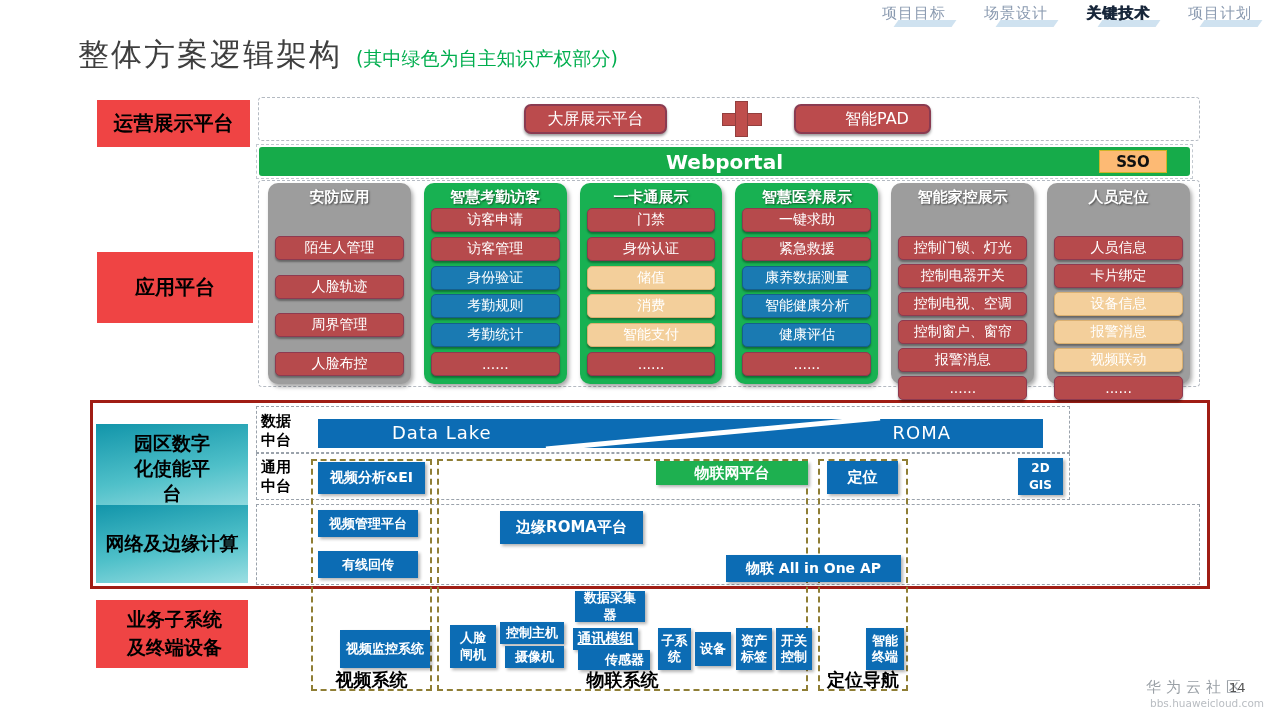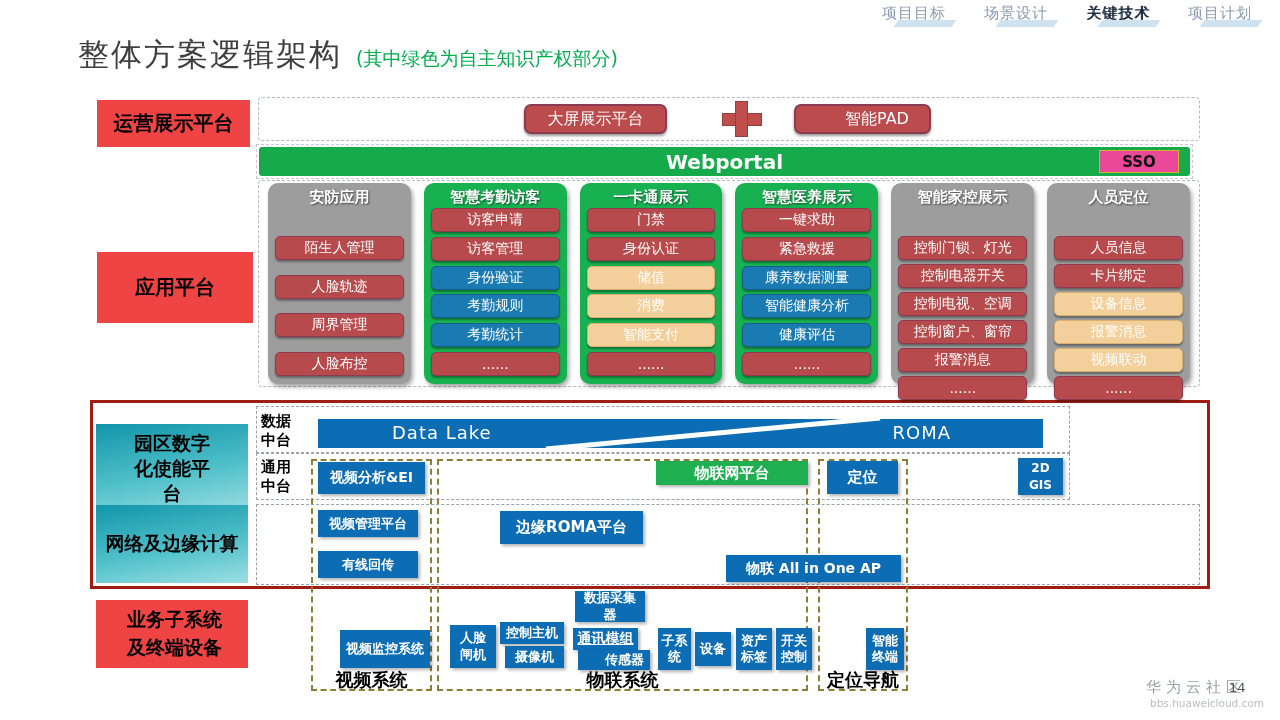--- a/index.html
+++ b/index.html
@@ -3,21 +3,21 @@
 <meta charset="utf-8">
 <style>
   html,body{margin:0;padding:0;background:#ffffff;}
   *{box-sizing:border-box;font-family:"DejaVu Sans","Liberation Sans",sans-serif;}
   .stage{position:relative;width:1280px;height:720px;background:#fff;overflow:hidden;}
 
   
   .nav{position:absolute;top:4px;right:28px;display:flex;gap:38px;z-index:9;}
   .nav-item{position:relative;font-size:15px;color:#8a9ab0;letter-spacing:1px;cursor:pointer;}
   .nav-item .swoosh{position:absolute;left:14px;bottom:-4px;width:58px;height:7px;background:#cfe2f0;transform:skewX(-35deg);z-index:-1;}
-  .nav-item.active{color:#17263a;font-weight:normal;text-shadow:1px 0 0 #17263a;}
+  .nav-item.active{color:#17263a;font-weight:bold;text-shadow:1px 0 0 #17263a;}
 
   
   .title-row{position:absolute;left:78px;top:34px;white-space:nowrap;}
   .title{font-size:31px;color:#3f3f3f;letter-spacing:2px;}
   .subtitle{font-size:19px;color:#00ae4e;margin-left:14px;}
 
   
   .lbl{position:absolute;display:flex;align-items:center;justify-content:center;font-weight:bold;color:#000;text-align:center;z-index:6;}
   .lbl.blue{background:#ef4444;text-align:right;}
   .lbl.teal{background:linear-gradient(170deg,#1295aa 0%,#4fc0c9 55%,#9cdfe3 100%);}
@@ -41,21 +41,21 @@
   .btn-red-lg{position:absolute;display:flex;align-items:center;justify-content:center;background:#bb4b4d;border:2px solid #8a3b51;border-radius:7px;color:#fff;font-size:16px;box-shadow:0 2px 3px rgba(0,0,0,.4);z-index:3;}
   .big-screen{left:524px;top:104px;width:143px;height:30px;}
   .pad-btn{left:794px;top:104px;width:137px;height:30px;padding-left:29px;}
   .plus{position:absolute;left:722px;top:101px;width:40px;height:36px;z-index:3;}
   .plus .ph{position:absolute;left:0;top:12px;width:40px;height:13px;background:#bf4e4c;border:1px solid #933f3e;}
   .plus .pv{position:absolute;left:13px;top:0;width:13px;height:36px;background:#bf4e4c;border:1px solid #933f3e;}
 
   
   .portal-outline{position:absolute;left:256px;top:144px;width:937px;height:35px;border:1.5px dashed #c3c9d0;z-index:2;}
   .portal{position:absolute;left:259px;top:147px;width:931px;height:29px;background:#16ab4a;border-radius:3px;display:flex;align-items:center;justify-content:center;color:#fff;font-weight:bold;font-size:20px;z-index:3;}
-  .sso{position:absolute;left:1099px;top:150px;width:80px;height:23px;background:#ec4899;border:1px solid #cdb527;display:flex;align-items:center;justify-content:center;color:#111;font-weight:bold;font-size:15px;z-index:4;}
+  .sso{position:absolute;left:1099px;top:150px;width:68px;height:23px;background:#fdba74;border:1px solid #cdb527;display:flex;align-items:center;justify-content:center;color:#111;font-weight:bold;font-size:15px;z-index:4;}
 
   
   .cols{position:absolute;left:262px;top:183px;width:934px;height:201px;display:flex;gap:13px;padding:0 6px;z-index:3;}
   .col{flex:1;border-radius:10px;padding:4px 7px 8px;display:flex;flex-direction:column;box-shadow:2px 3px 4px rgba(0,0,0,.35);}
   .col.gray{background:#9d9d9d;gap:28px;}
   .col.green{background:#18b152;}
   .col-h{font-size:15px;font-weight:bold;color:#fff;text-align:center;text-shadow:1px 1px 2px rgba(0,0,0,.55);height:21px;line-height:21px;}
   .col-items{flex:1;display:flex;flex-direction:column;justify-content:space-between;gap:4px;}
   .b{height:24px;border-radius:5px;display:flex;align-items:center;justify-content:center;color:#fff;font-size:14px;box-shadow:0 2px 2px rgba(0,0,0,.35);white-space:nowrap;}
   .b.red{background:#b64a4c;border:1px solid #8e3a50;}

